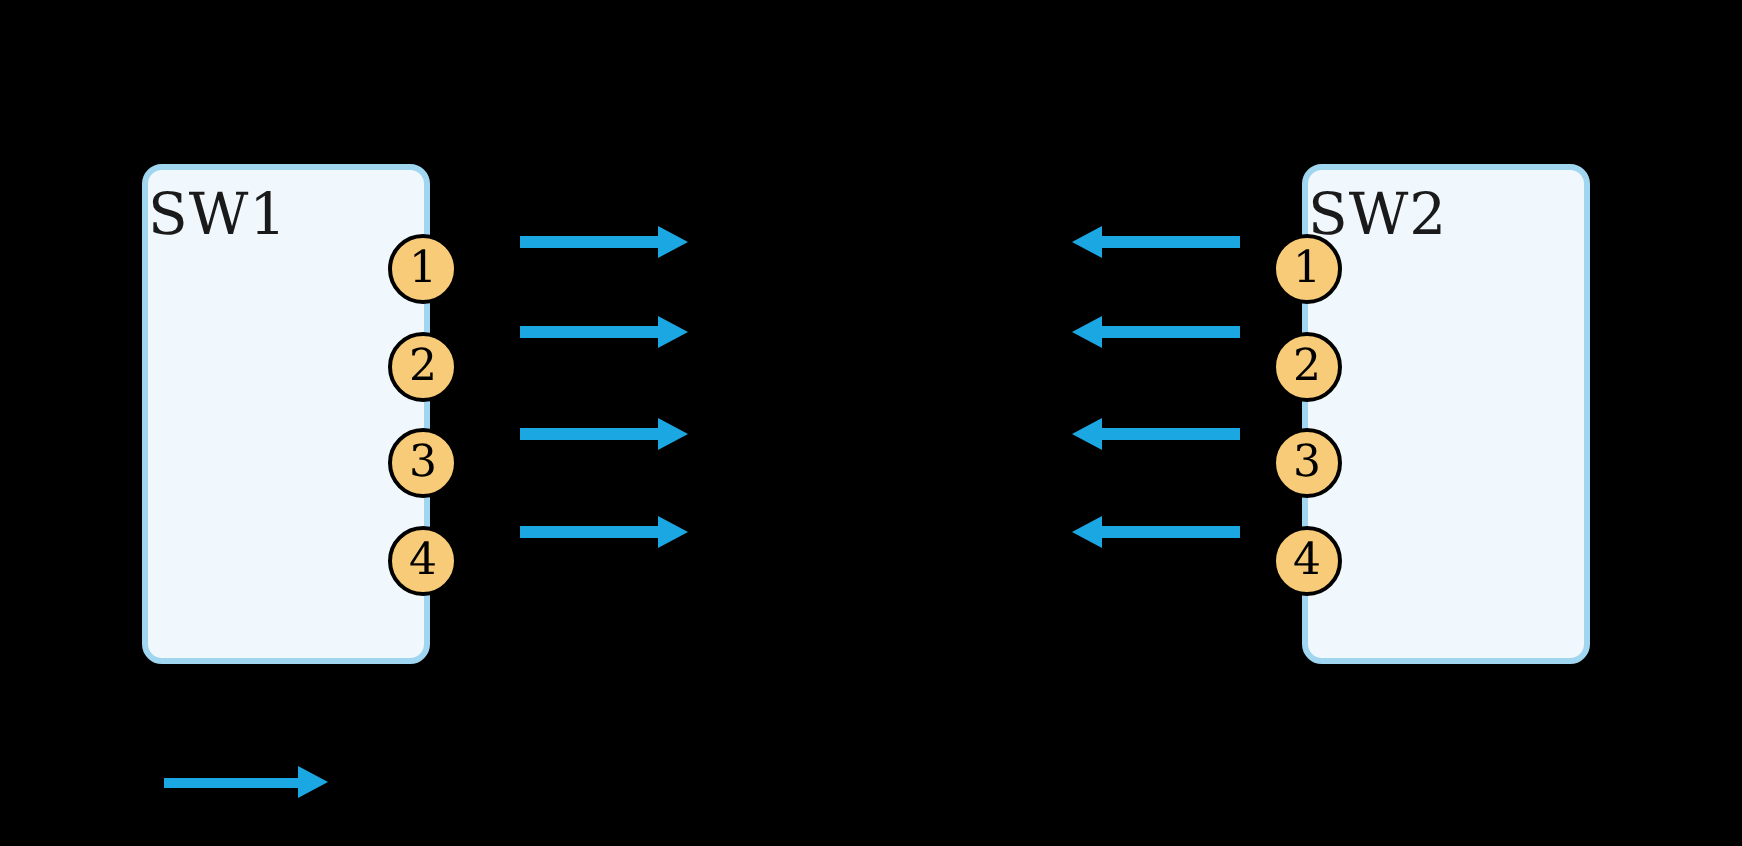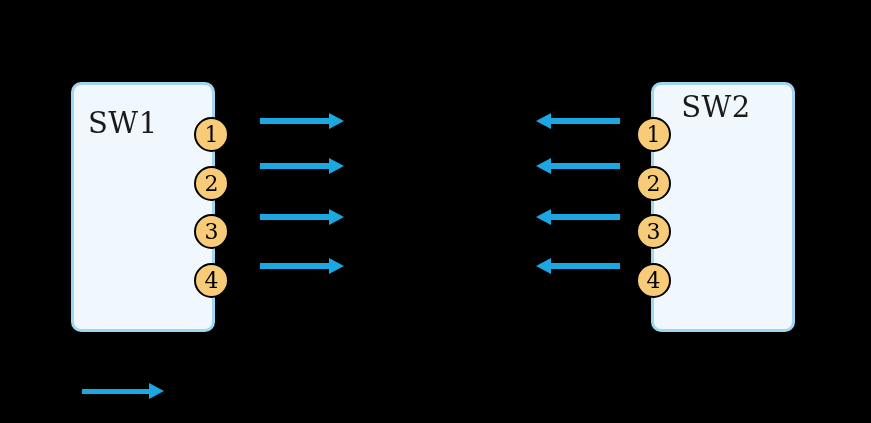--- a/index.html
+++ b/index.html
@@ -35,22 +35,22 @@
   .switch-label {
     position: absolute;
     top: 5px;
     left: 0;
     right: 0;
     font-size: 29px;
     line-height: 34px;
     color: var(--label-color);
     letter-spacing: 0.5px;
   }
-  .switch-label.align-left  { padding-left: 14px;  text-align: left; margin-top: 16px; }
-  .switch-label.align-right { padding-right: 14px; text-align: center; }
+  .switch-label.align-left  {  text-align: left; }
+  .switch-label.align-right { padding-right: 14px; text-align: left; }
   .port {
     position: absolute;
     width: 35px;
     height: 35px;
     background: var(--port-fill);
     border: 2.5px solid var(--port-border);
     border-radius: 50%;
     display: flex;
     align-items: center;
     justify-content: center;

